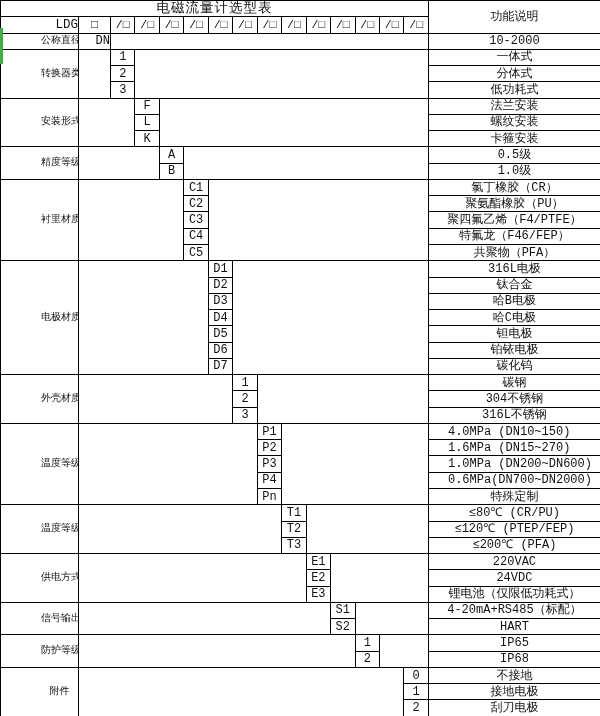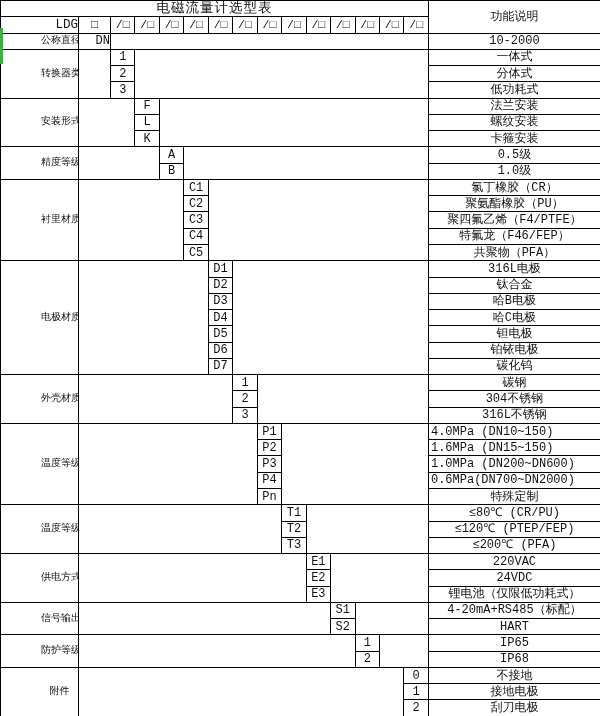--- a/index.html
+++ b/index.html
@@ -10,21 +10,21 @@
   td{border:1px solid #000000;padding:0;margin:0;text-align:center;vertical-align:middle;
      font-size:12.5px;line-height:1;white-space:nowrap;overflow:hidden;}
   td.title{font-size:13.5px;letter-spacing:1px;}
   td.func-h{font-size:12px;}
   td.ldg{text-align:right;padding-left:24px;}
   td.dn{text-align:right;padding-left:2px;}
   td.cat{font-size:10px;padding-left:40px;}
   td.code{font-size:12px;}
   td.slot{font-size:11.5px;}
   td.func{font-size:12px;text-align:center;}
-  td.func.left{text-align:left;padding-left:2px;margin-top:8px;}
+  td.func.left{text-align:left;padding-left:19px;margin-top:8px;}
   .edge-mark{position:absolute;left:0;top:28px;width:3px;height:36px;background:#3cb043;z-index:5;}
 </style>
 </head>
 <body>
 
 <div class="sheet">
   <div class="edge-mark"></div>
 
   <table>
     <colgroup>
@@ -195,21 +195,21 @@
 
     <tr>
       <td class="cat" rowspan="5">温度等级</td>
       <td class="gap" rowspan="5" colspan="7"></td>
       <td class="code">P1</td>
       <td class="gap" rowspan="5" colspan="6"></td>
       <td class="func left">4.0MPa (DN10~150)</td>
     </tr>
     <tr>
       <td class="code">P2</td>
-      <td class="func left">1.6MPa (DN15~150)</td>
+      <td class="func left">1.6MPa (DN15~270)</td>
     </tr>
     <tr>
       <td class="code">P3</td>
       <td class="func left">1.0MPa (DN200~DN600)</td>
     </tr>
     <tr>
       <td class="code">P4</td>
       <td class="func left">0.6MPa(DN700~DN2000)</td>
     </tr>
     <tr>

